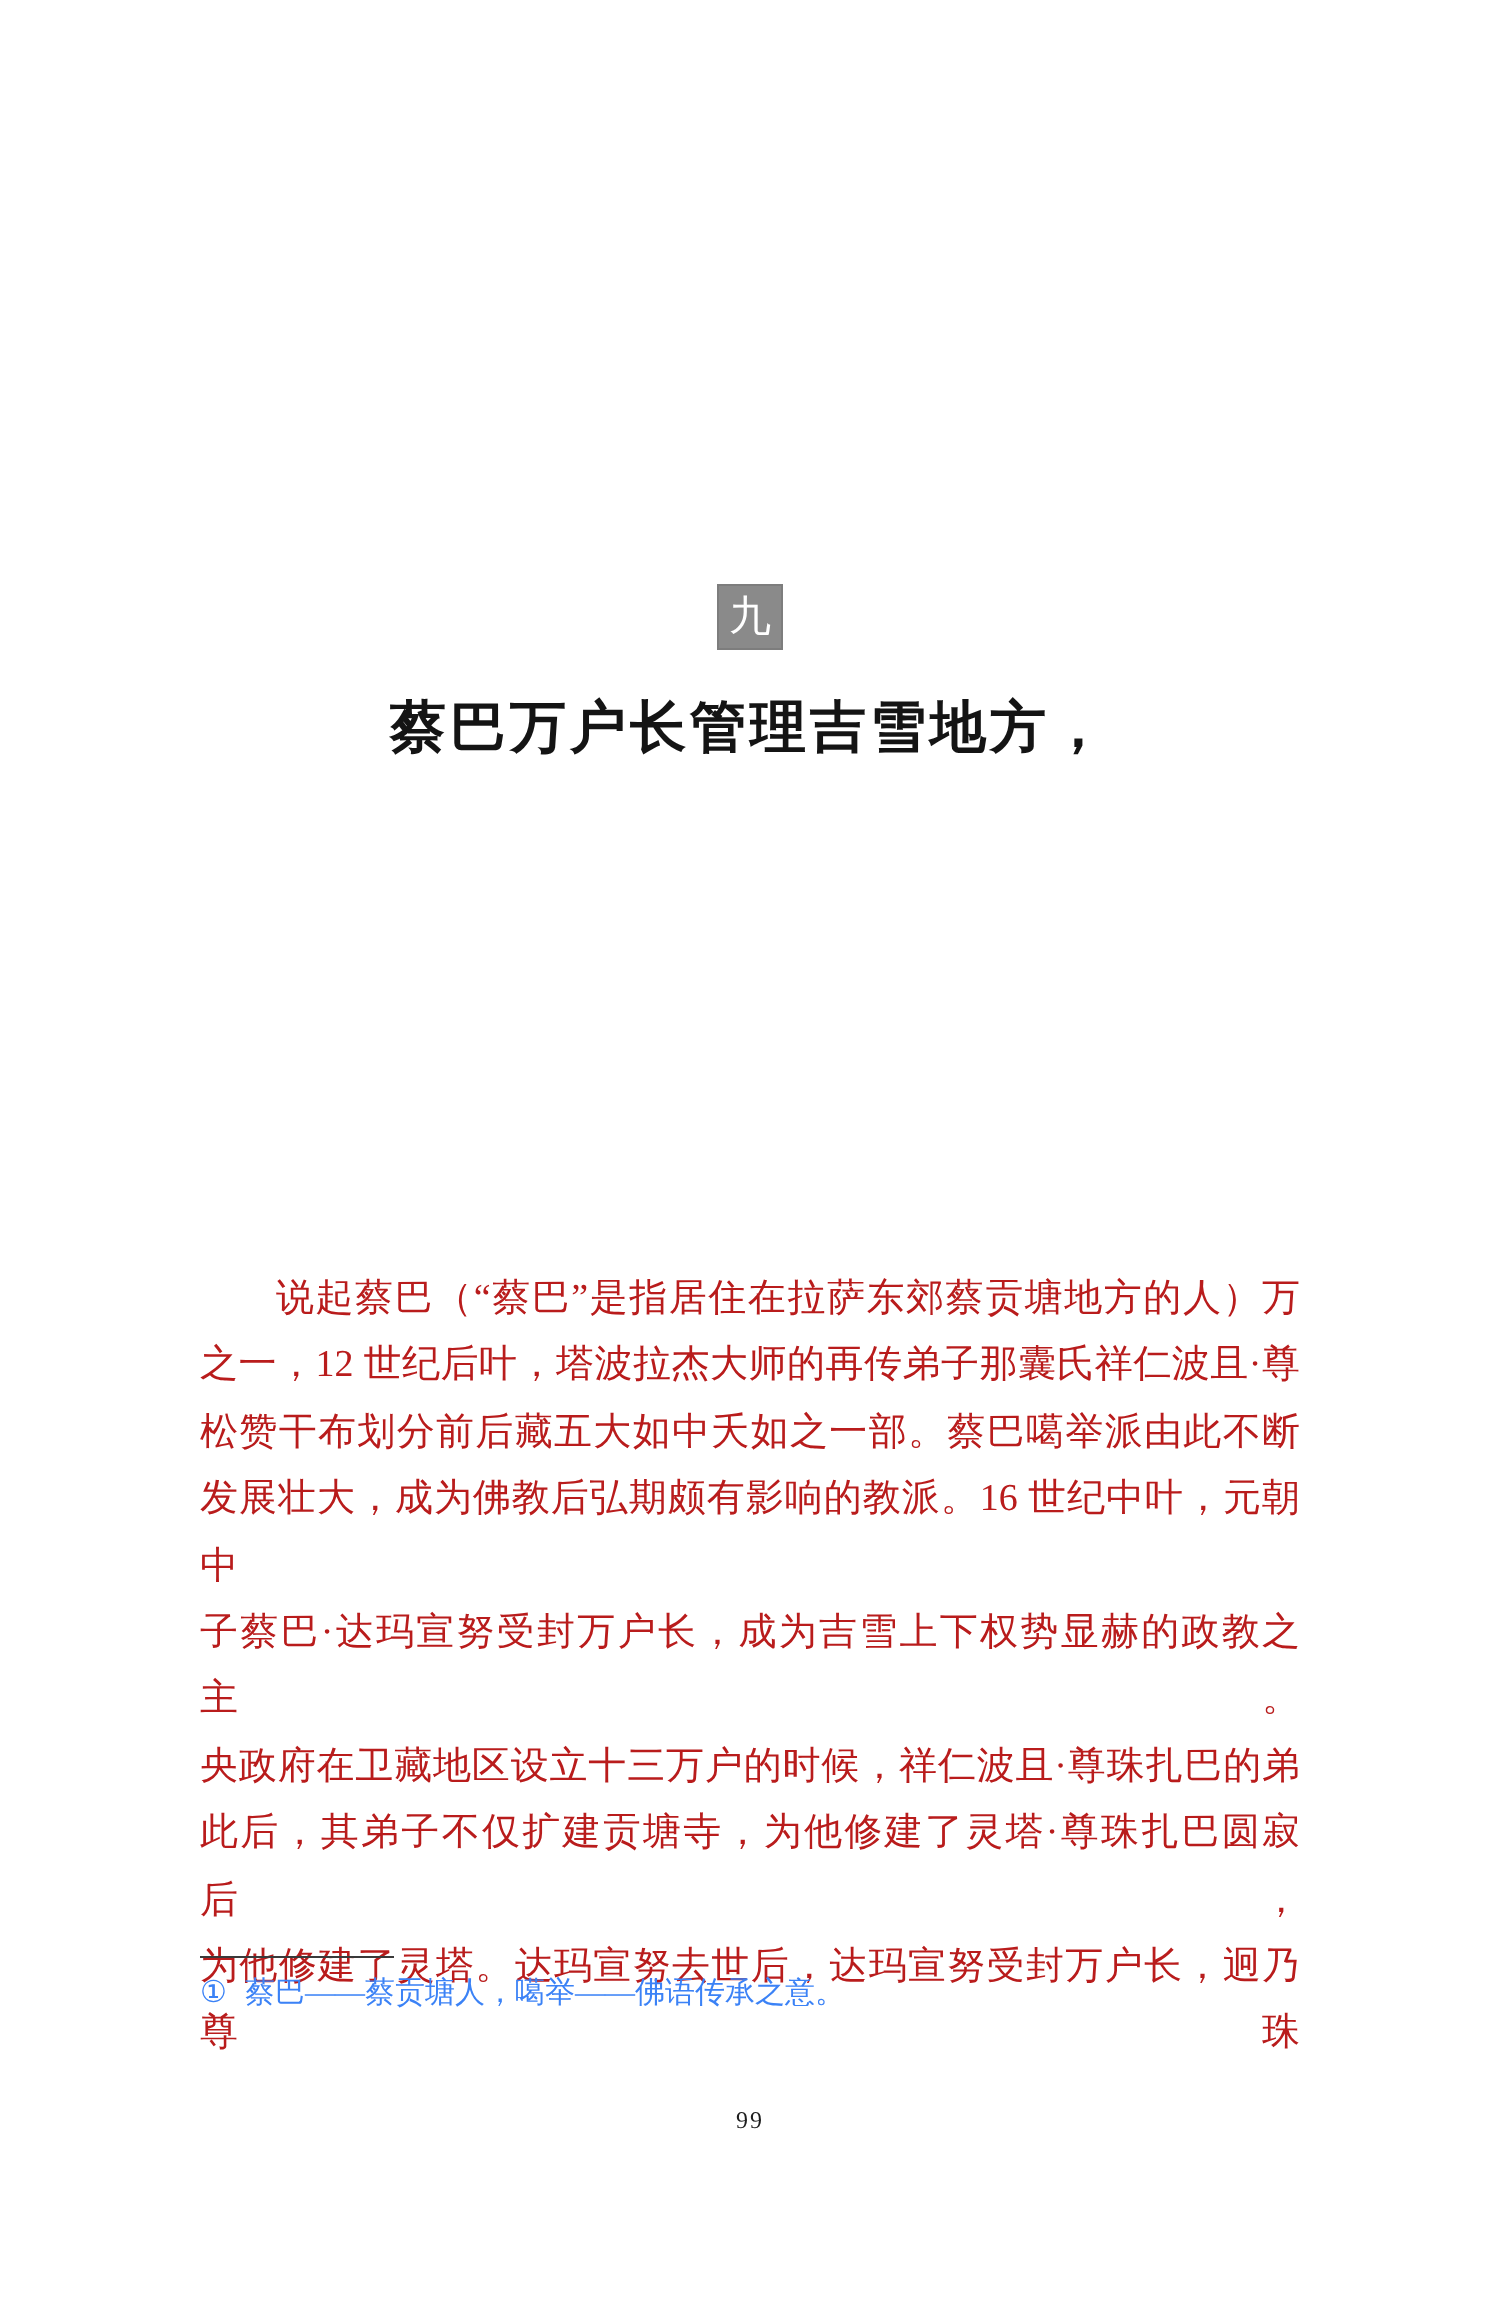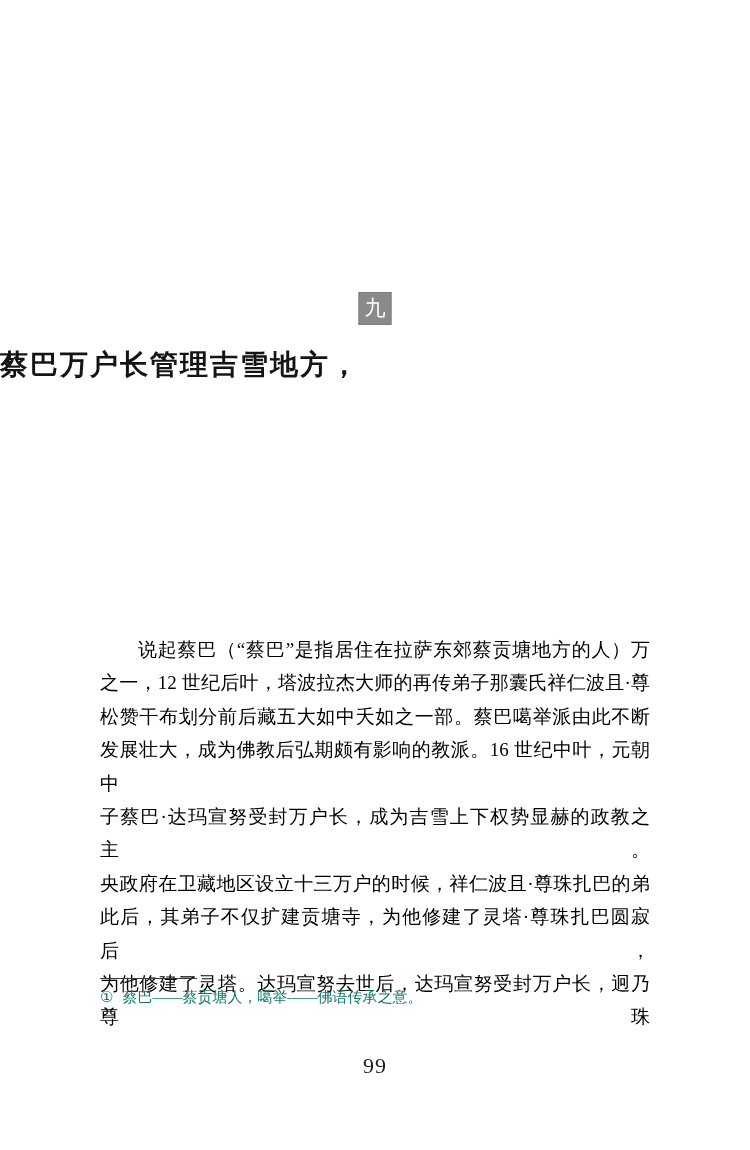--- a/index.html
+++ b/index.html
@@ -24,32 +24,32 @@
     border: 1px solid #7d7d7d;
     color: #ffffff;
     font-size: 21px;
     line-height: 31px;
     text-align: center;
   }
   .title-block {
     position: absolute;
     top: 341px; left: 0;
     width: 100%;
-    text-align: left;
+    text-align: center;
     font-weight: bold;
     font-size: 28px;
     color: #141414;
   }
   .title-line { line-height: 48px; letter-spacing: 2px; }
   .body-text {
     position: absolute;
     top: 633px; left: 100px;
     width: 550px;
     font-size: 19px;
-    color: #000000;
+    color: #b91c1c;
   }
   .body-line {
     line-height: 33.4px;
     text-align: justify;
     text-align-last: justify;
     text-justify: inter-character;
     white-space: normal;
   }
   .body-line:first-child { text-indent: 2em; }
   sup.fn-ref {
@@ -62,30 +62,30 @@
     position: absolute;
     top: 978px; left: 100px;
     width: 97px; height: 1px;
     background: #3a3a3a;
   }
   .footnotes {
     position: absolute;
     top: 985px; left: 100px;
     width: 560px;
     font-size: 15px;
-    color: #0f766e;
+    color: #3b82f6;
   }
   .footnote-item { line-height: 24px; }
   .footnote-marker { display: inline-block; margin-right: 9px; }
   .page-number {
     position: absolute;
     top: 1053px; left: 0;
     width: 100%;
     text-align: center;
-    font-size: 22px;
+    font-size: 12px;
     letter-spacing: 1px;
     color: #1e1e1e;
   }
 </style>
 </head>
 <body>
 
 <div class="page">
 
   <div class="chapter-badge">九</div>

